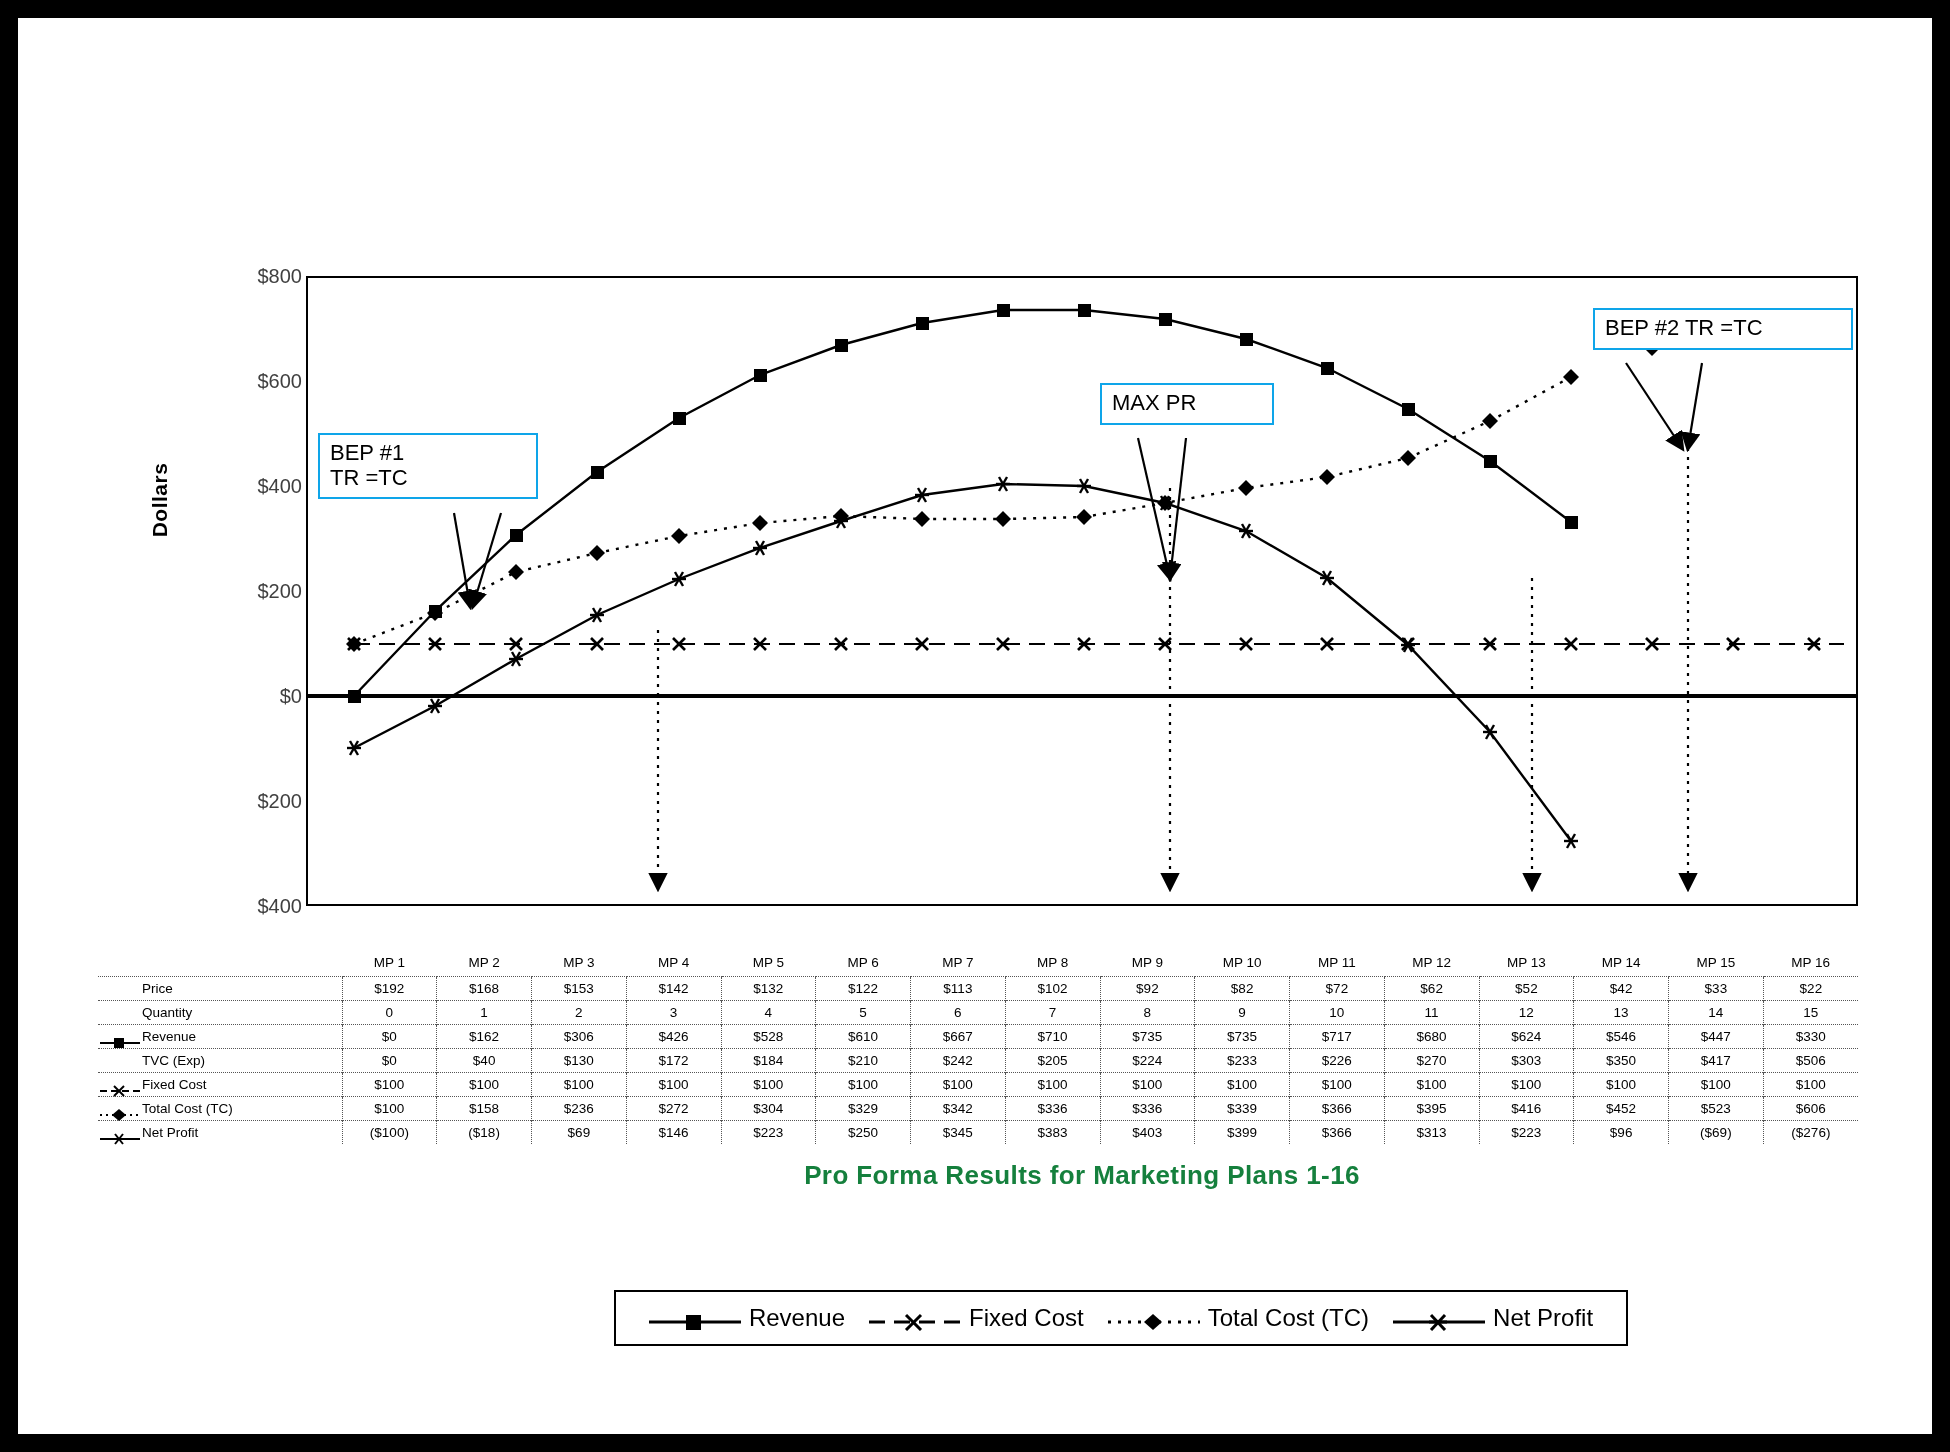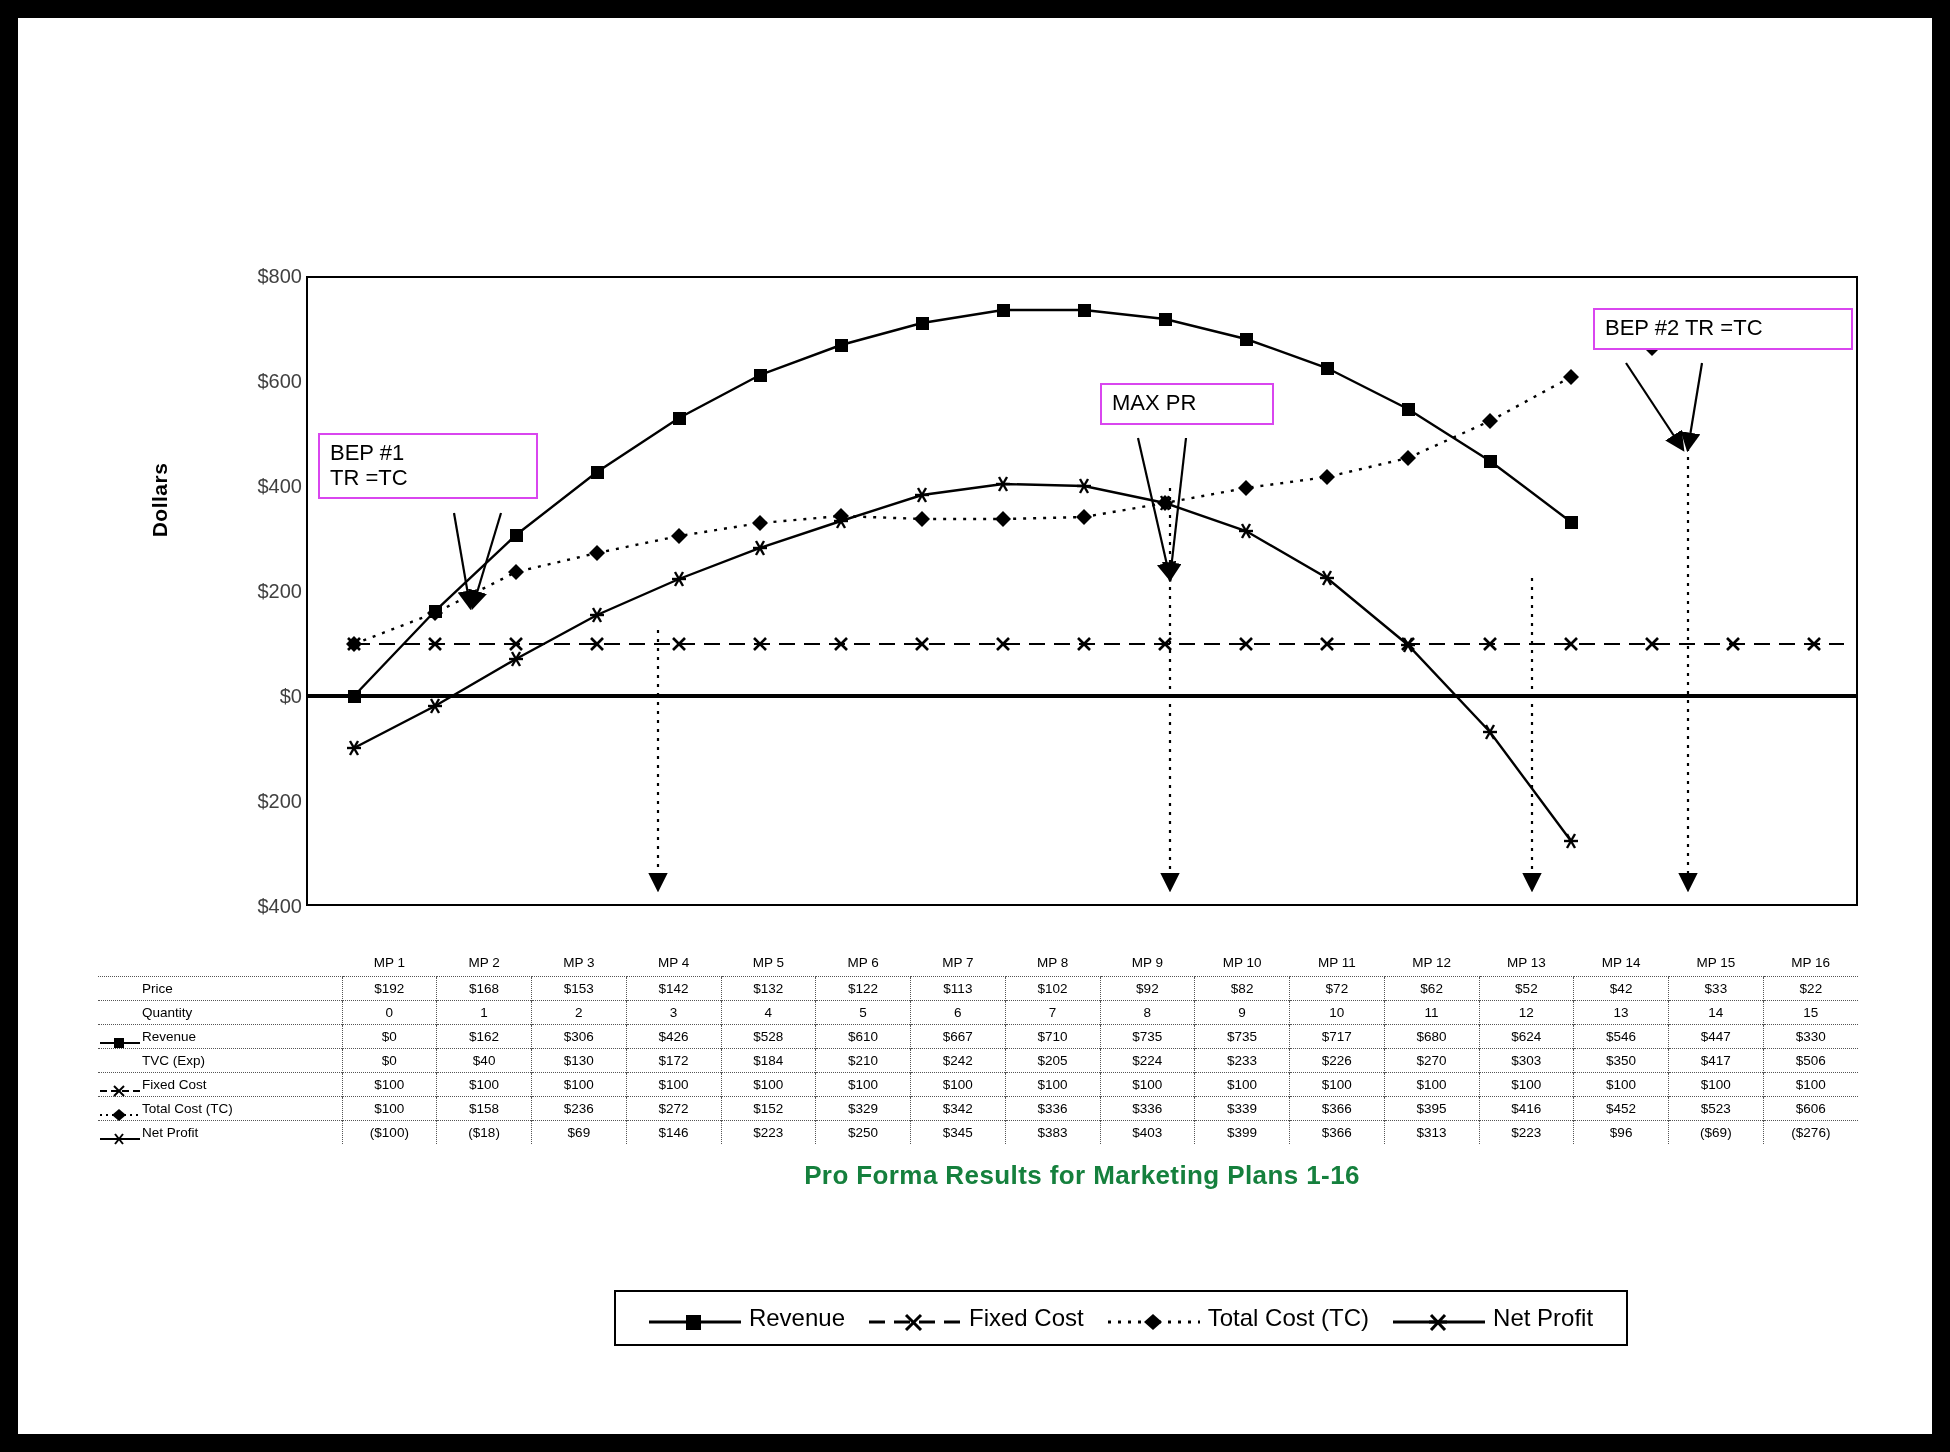--- a/index.html
+++ b/index.html
@@ -76,21 +76,21 @@
   #overlay {
     left: 0; top: 0;
     width: 1914px;
     height: 1416px;
     pointer-events: none;
   }
 
   
   .callout {
     position: absolute;
-    border: 2px solid #d946ef;
+    border: 2px solid #0ea5e9;
     background: #fff;
     font-size: 22px;
     color: #000;
     padding: 6px 10px 7px 10px;
     line-height: 1.12;
     white-space: pre-line;
   }
   #callout-bep1 { left: 300px; top: 415px; width: 196px; }
   #callout-maxpr { left: 1082px; top: 365px; width: 150px; }
   #callout-bep2 { left: 1575px; top: 290px; width: 236px; }
@@ -588,21 +588,21 @@
                     <line x1="0" y1="7" x2="40" y2="7" stroke="#000" stroke-width="2" stroke-dasharray="2 4"></line>
                     <polygon points="19,1 26,7 19,13 12,7" fill="#000"></polygon>
                   </svg>
             </span>
             <span>Total Cost (TC)</span>
           </td>
           <td>$100</td>
           <td>$158</td>
           <td>$236</td>
           <td>$272</td>
-          <td>$152</td>
+          <td>$304</td>
           <td>$329</td>
           <td>$342</td>
           <td>$336</td>
           <td>$336</td>
           <td>$339</td>
           <td>$366</td>
           <td>$395</td>
           <td>$416</td>
           <td>$452</td>
           <td>$523</td>

